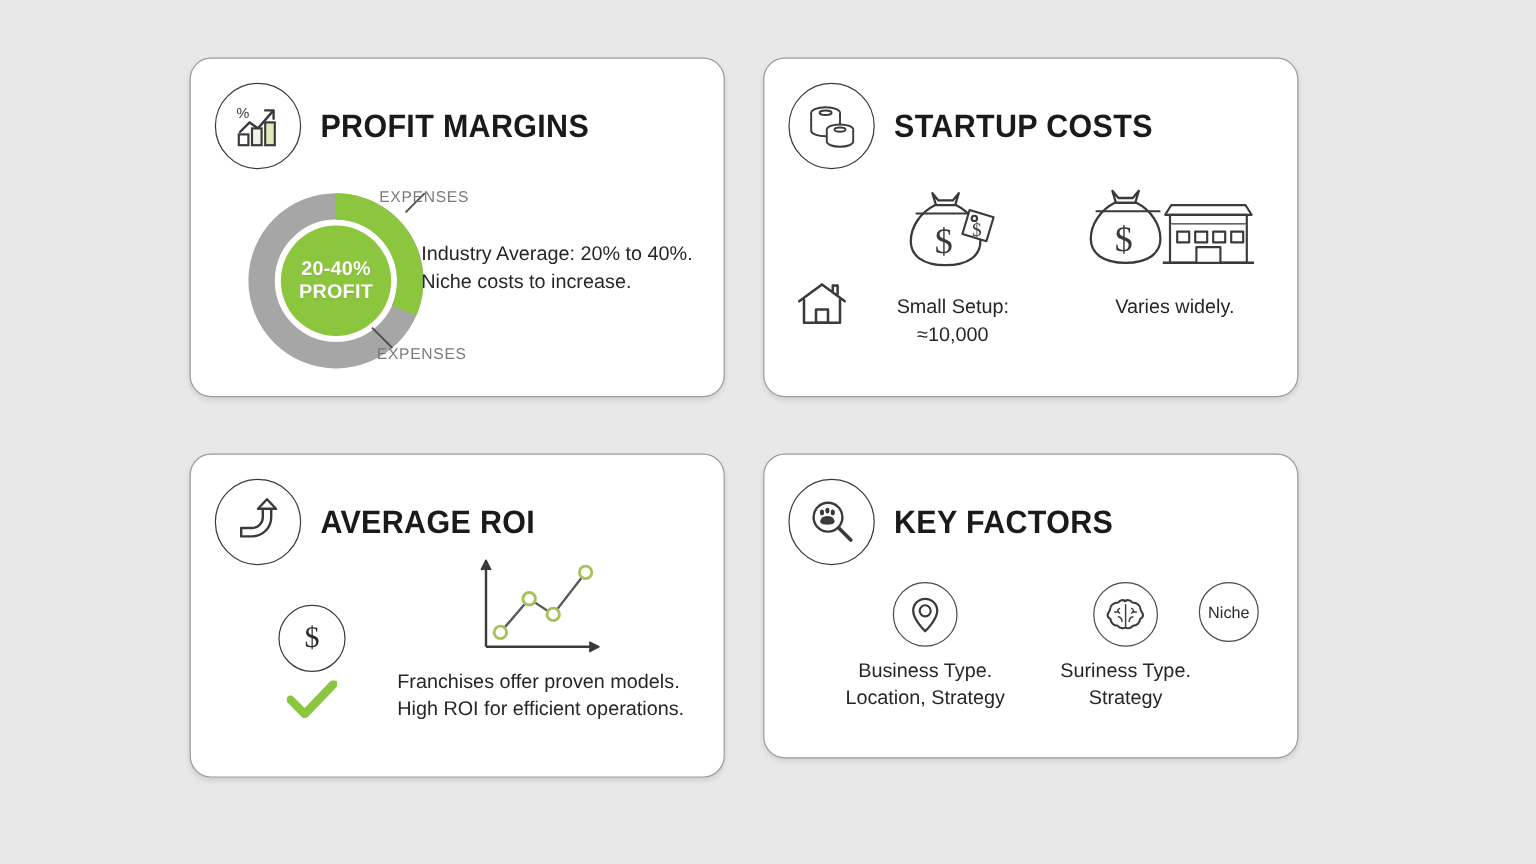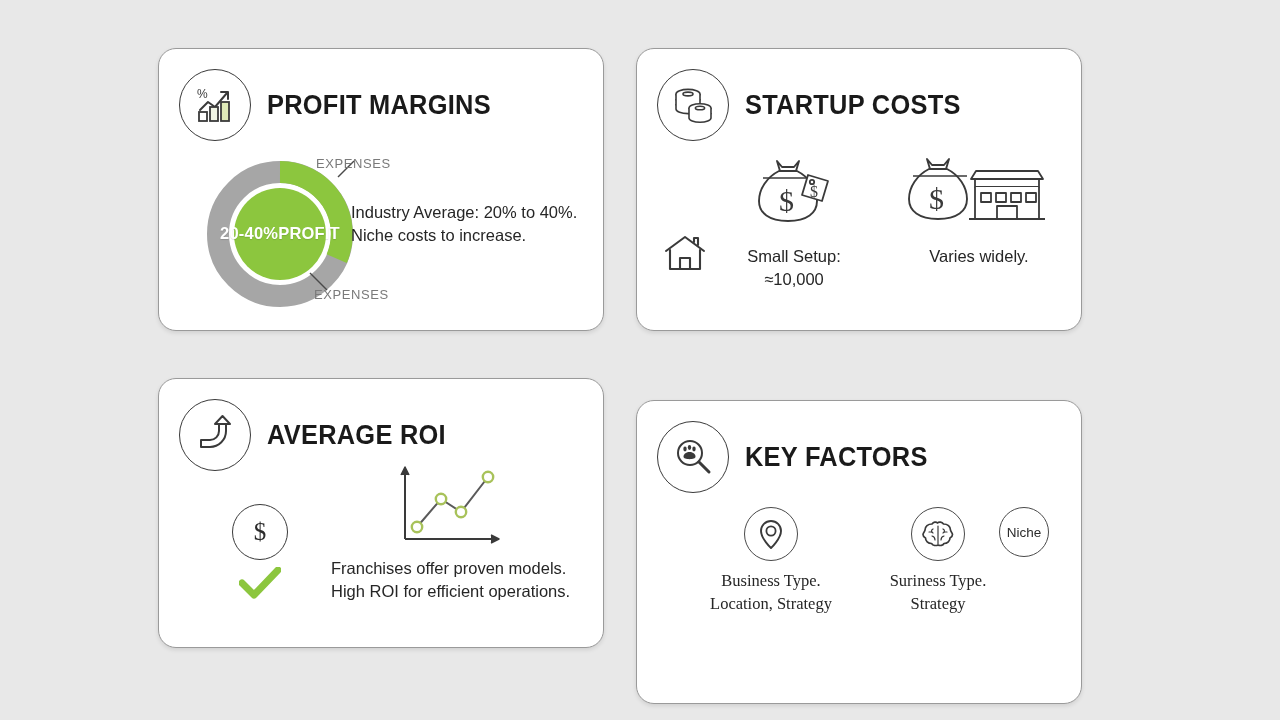--- a/index.html
+++ b/index.html
@@ -26,21 +26,21 @@
   .card {
     position: absolute;
     background: #ffffff;
     border: 1.6px solid #9a9a9a;
     border-radius: 18px;
     box-shadow: 0 2px 4px rgba(0,0,0,.10);
   }
   #card-profit   { left: 158px; top: 48px;  width: 446px; height: 283px; }
   #card-startup  { left: 636px; top: 48px;  width: 446px; height: 283px; }
   #card-roi      { left: 158px; top: 378px; width: 446px; height: 270px; }
-  #card-factors  { left: 636px; top: 400px; width: 446px; height: 304px; }
+  #card-factors  { left: 636px; top: 378px; width: 446px; height: 254px; }
 
   
   .card-head {
     position: absolute;
     left: 20px;
     top: 20px;
     display: flex;
     align-items: center;
     gap: 16px;
   }
@@ -79,21 +79,21 @@
     left: 46px;
     top: 110px;
     width: 150px;
     height: 150px;
   }
   #donut-center-label {
     position: absolute;
     left: 0; top: 0;
     width: 150px; height: 150px;
     display: flex;
-    flex-direction: row;
+    flex-direction: column;
     align-items: center;
     justify-content: center;
     pointer-events: none;
   }
   #donut-center-label span {
     color: #ffffff;
     font-weight: bold;
     font-size: 16.5px;
     letter-spacing: .2px;
     line-height: 1.18;
@@ -192,21 +192,20 @@
   .factor-circle span.niche-text {
     font-size: 13.5px;
     color: #2b2b2b;
   }
   .factor-caption {
     margin-top: 9px;
     font-size: 16.5px;
     line-height: 1.38;
     color: #262626;
     white-space: pre-line;
-    font-family: Liberation Serif, serif;
   }
   #factor-business { left: 28px;  top: 106px; width: 212px; }
   #factor-brain    { left: 215px; top: 106px; width: 172px; }
   #factor-niche    { left: 341px; top: 106px; width: 92px; }
 
   svg { display: block; }
 </style>
 </head>
 <body>
 

